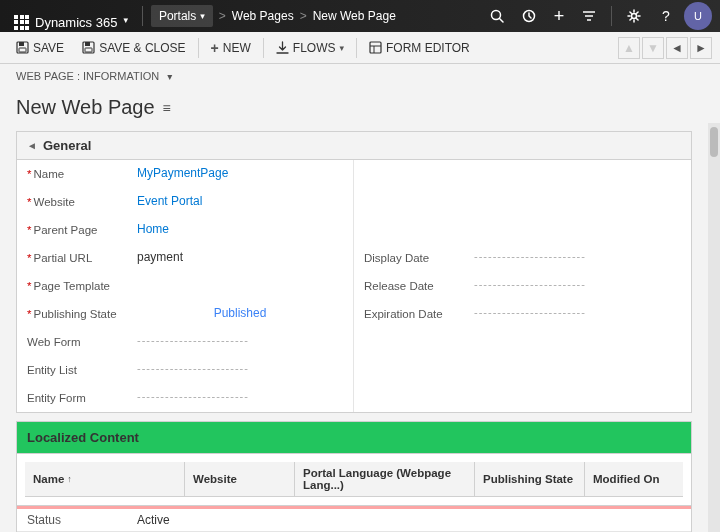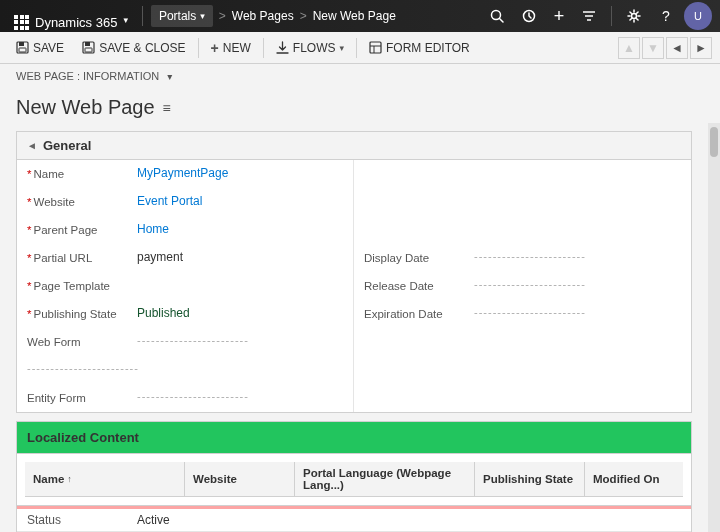--- a/index.html
+++ b/index.html
@@ -156,21 +156,21 @@
       margin-right: 2px;
     }
     .field-value {
       flex: 1;
       font-size: 12px;
     }
     .field-value a {
       color: #0078d4;
       text-decoration: none;
     }
-    .field-value.published { color: #14532d; font-weight: 500; }
+    .field-value.published { color: #3b82f6; font-weight: 500; text-align: center; }
     .field-value.dashes { color: #aaa; font-size: 11px; letter-spacing: 1px; }
 
     
     .localized-section {
       background: #fff;
       border: 1px solid #d0d0d0;
     }
     .localized-header {
       padding: 8px 10px;
       background: #22c55e;
@@ -384,20 +384,21 @@
           </div>
           <div class="field-row">
             <span class="field-label required">Publishing State</span>
             <span class="field-value published">Published</span>
           </div>
           <div class="field-row">
             <span class="field-label">Web Form</span>
             <span class="field-value dashes">------------------------</span>
           </div>
           <div class="field-row">
+            <span class="field-label">Entity List</span>
             <span class="field-value dashes">------------------------</span>
           </div>
           <div class="field-row">
             <span class="field-label">Entity Form</span>
             <span class="field-value dashes">------------------------</span>
           </div>
         </div>
 
         <div>
           <div class="field-row" style="margin-top: 84px;">

